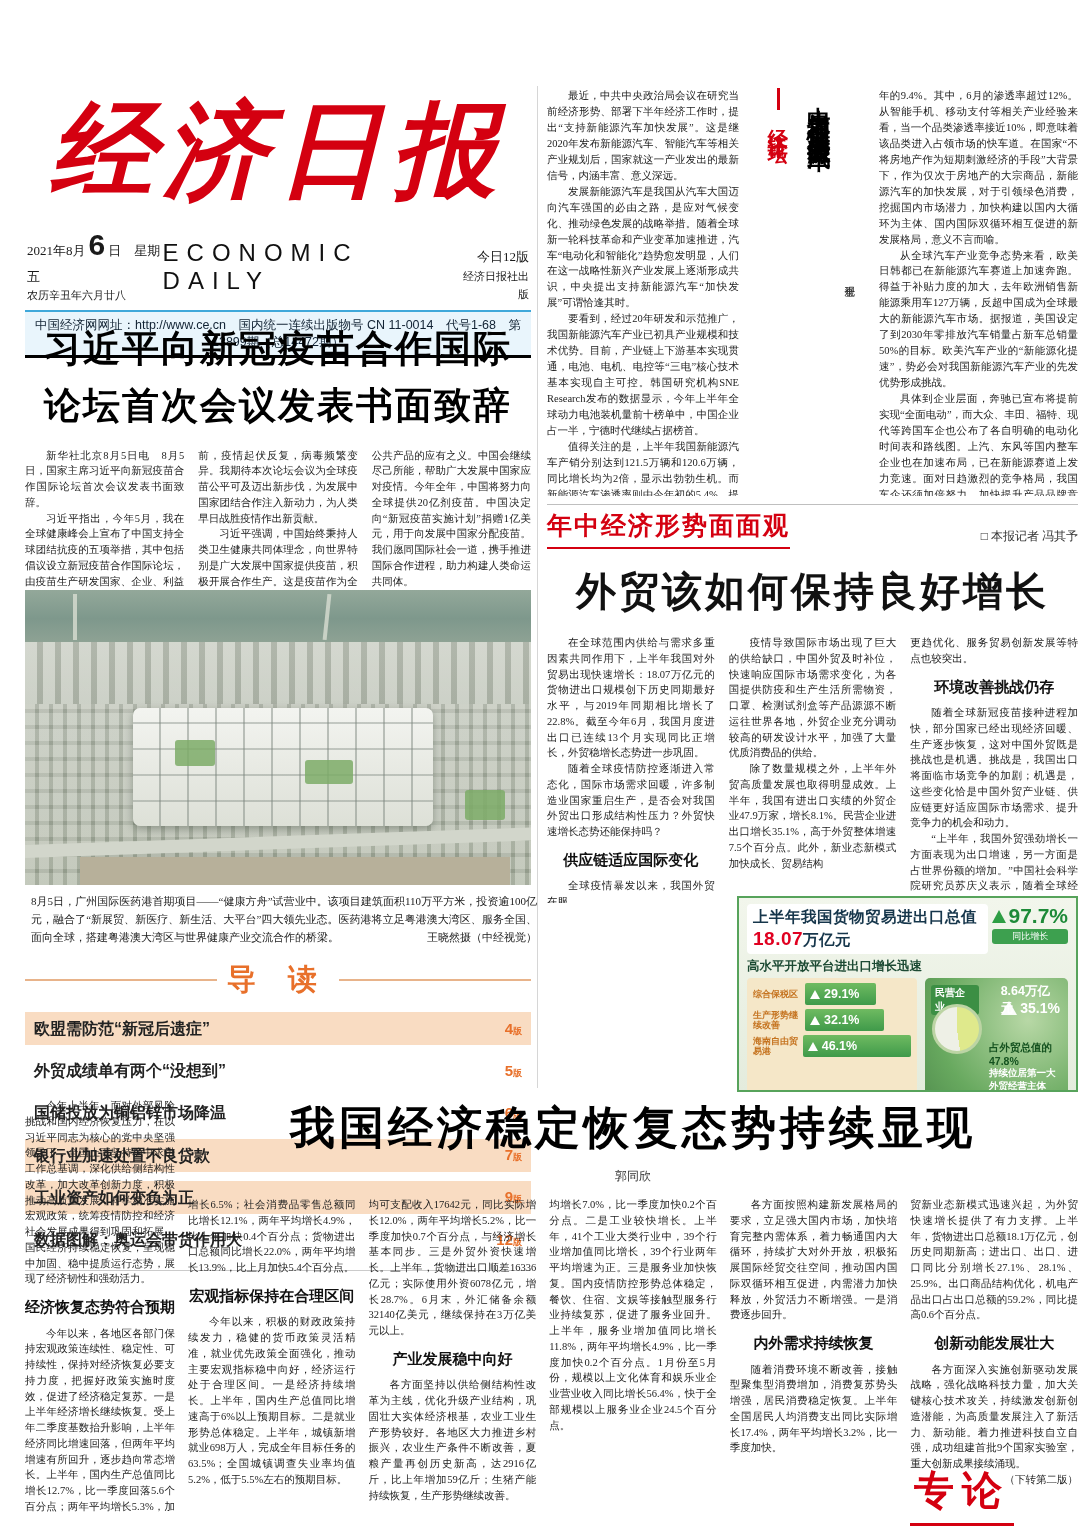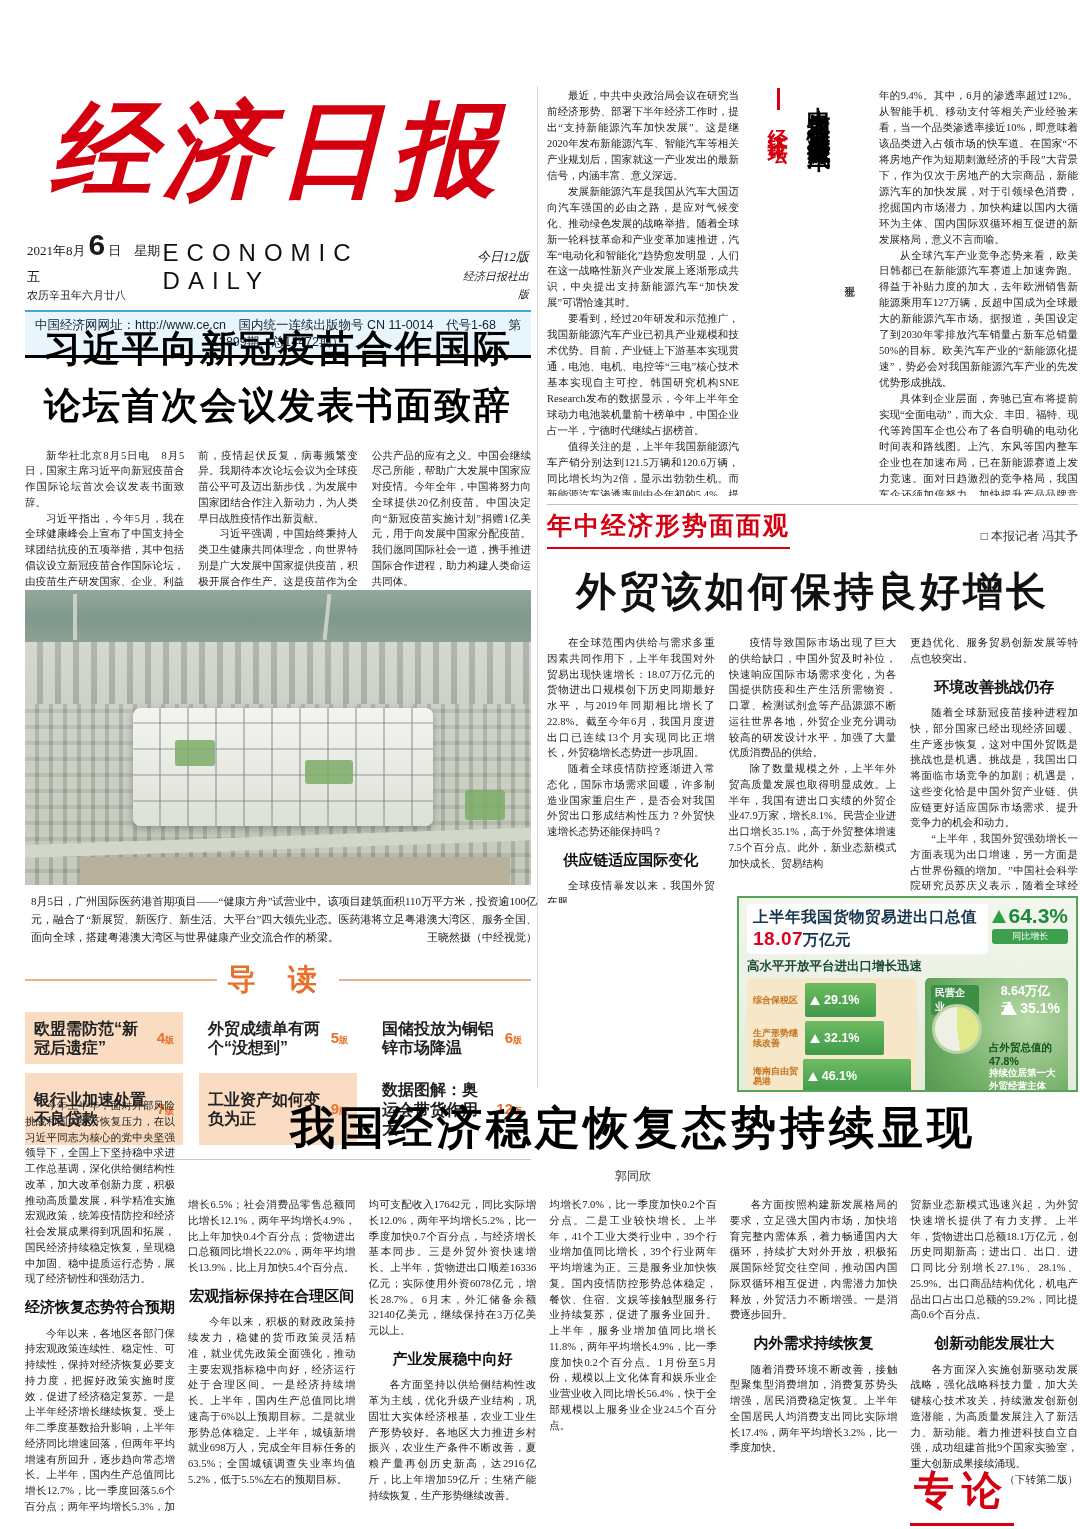--- a/index.html
+++ b/index.html
@@ -10,21 +10,21 @@
 
   
   #masthead { left:25px; top:80px; width:506px; }
   .logo { font-family:"DejaVu Serif","Liberation Serif",serif; font-weight:bold; font-style:italic;
           color:#d40010; font-size:104px; line-height:1.35; text-align:center; letter-spacing:10px; }
   .date-row { display:flex; justify-content:space-between; align-items:flex-end; margin-top:2px; padding:0 2px; }
   .date-left { font-size:13px; line-height:1.5; }
   .date-left .day { font-size:30px; font-weight:bold; font-family:"Liberation Sans",sans-serif; margin:0 3px; }
   .date-left .lunar { font-size:11px; color:#222; }
   .english { font-family:"Liberation Sans","DejaVu Sans",sans-serif; font-size:24px; letter-spacing:8px; color:#111; padding-bottom:8px; }
-  .pub { text-align:right; font-size:13px; line-height:1.6;font-style:italic; }
+  .pub { text-align:right; font-size:13px; line-height:1.6; }
   .pub .p2 { font-size:11px; }
   .info-bar { margin-top:7px; background:#e9f5fc; border-top:2px solid #3fa8da; border-bottom:3px solid #000000;
               font-family:"Liberation Sans",sans-serif; font-size:12.5px; color:#123; text-align:center; padding:5px 0 4px; }
 
   
   .v-divider { left:537px; top:86px; width:1px; height:1002px; background:#d6d6d6; }
 
   
   #lead { left:25px; top:320px; width:506px; }
   .lead-headline { font-family:"Liberation Sans","DejaVu Sans",sans-serif; font-weight:900; font-size:37px;
@@ -55,21 +55,21 @@
   .ph-plaza { position:absolute; left:55px; bottom:0; width:430px; height:28px; background:#b7b09a; }
 
   #caption { left:31px; top:893px; width:506px; font-size:11px; line-height:1.62; text-align:justify; color:#222; }
   #caption .credit { float:right; }
 
   
   #digest { left:25px; top:960px; width:506px; padding-bottom:14px; border-bottom:1px solid #cbcbcb; }
   .digest-head { display:flex; align-items:center; gap:10px; }
   .digest-line { flex:1; height:2px; background:#e8b38a; }
   .digest-title { color:#e8702a; font-family:"Liberation Sans",sans-serif; font-weight:bold; font-size:29px; letter-spacing:12px; }
-  .digest-grid { display:grid; grid-template-columns:1fr 1fr 1fr; gap:9px 16px; margin-top:12px; }
+  .digest-grid { display:grid; grid-template-columns:1fr; gap:9px 16px; margin-top:12px; }
   .digest-item { display:flex; justify-content:space-between; align-items:center; gap:6px;
                  font-family:"Liberation Sans","DejaVu Sans",sans-serif; font-weight:bold; font-size:16px;
                  color:#222; padding:7px 9px; line-height:1.2; }
   .digest-item.hl { background:#f9dcc2; }
   .digest-page { color:#e8702a; font-size:15px; white-space:nowrap; }
   .digest-page .bv { font-size:9px; }
 
   
   #forum { left:547px; top:88px; width:531px; height:417px; display:flex; gap:10px;
            border-bottom:1px solid #bfbfbf; padding-bottom:8px; }
@@ -112,21 +112,21 @@
   .ig-growth { text-align:center; margin-left:4px; }
   .ig-g-top { display:flex; align-items:center; gap:2px; }
   .arr-up { width:0; height:0; border-left:7px solid transparent; border-right:7px solid transparent; border-bottom:13px solid #2e9e44; }
   .ig-g-pct { color:#1d8a38; font-weight:900; font-size:21px; }
   .ig-g-label { background:#3da04f; color:#fff; font-size:9px; border-radius:3px; padding:1px 4px; margin-top:1px; }
   .ig-sub { font-weight:bold; font-size:12.5px; color:#1c4a33; margin:4px 0 3px; }
   .ig-body { display:flex; gap:8px; }
   .ig-bars { width:170px; background:#f5e7c8; border-radius:4px; padding:5px 6px; }
   .ig-row { display:flex; align-items:center; margin-bottom:4px; }
   .ig-cat { width:52px; font-size:9px; font-weight:bold; color:#c5731f; line-height:1.15; text-align:left; }
-  .ig-bar { height:34px; background:linear-gradient(180deg,#6fbb61,#3f9a4a); border-radius:2px;
+  .ig-bar { height:22px; background:linear-gradient(180deg,#6fbb61,#3f9a4a); border-radius:2px;
             display:flex; align-items:center; gap:4px; padding-left:5px; color:#fff; font-weight:900; font-size:12.5px; }
   .wtri { width:0; height:0; border-left:5px solid transparent; border-right:5px solid transparent; border-bottom:9px solid #fff; }
   .ig-private { flex:1; position:relative; border-radius:5px; color:#fff;
                 background:radial-gradient(circle at 72% 35%, #b8d8a6, #68a95f 70%, #559251); padding:5px 6px; }
   .ig-p-row1 { display:flex; align-items:center; gap:22px; }
   .ig-p-tag { background:#3c8f44; border-radius:3px; font-size:10px; font-weight:bold; padding:1px 4px; }
   .ig-p-val { font-size:12.5px; font-weight:900; }
   .ig-p-growth { position:absolute; right:8px; top:22px; display:flex; align-items:center; gap:3px;
                  font-size:14px; font-weight:900; }
   .wtri.big { border-left-width:8px; border-right-width:8px; border-bottom-width:14px; opacity:.95; }
@@ -302,21 +302,21 @@
   </div>
 
   <div class="abs" id="infographic">
     <div class="ig-head">
       <div class="ig-title">
         <span>上半年我国货物贸易进出口总值</span><span class="ig-red">18.07</span><span>万亿元</span>
       </div>
       <div class="ig-growth">
         <div class="ig-g-top">
           <span class="arr-up"></span>
-          <span class="ig-g-pct">64.3%</span>
+          <span class="ig-g-pct">97.7%</span>
         </div>
         <div class="ig-g-label">同比增长</div>
       </div>
     </div>
     <div class="ig-sub">高水平开放平台进出口增长迅速</div>
     <div class="ig-body">
       <div class="ig-bars">
         <div class="ig-row">
           <div class="ig-cat">综合保税区</div>
           <div class="ig-bar" style="width: 71px;">

